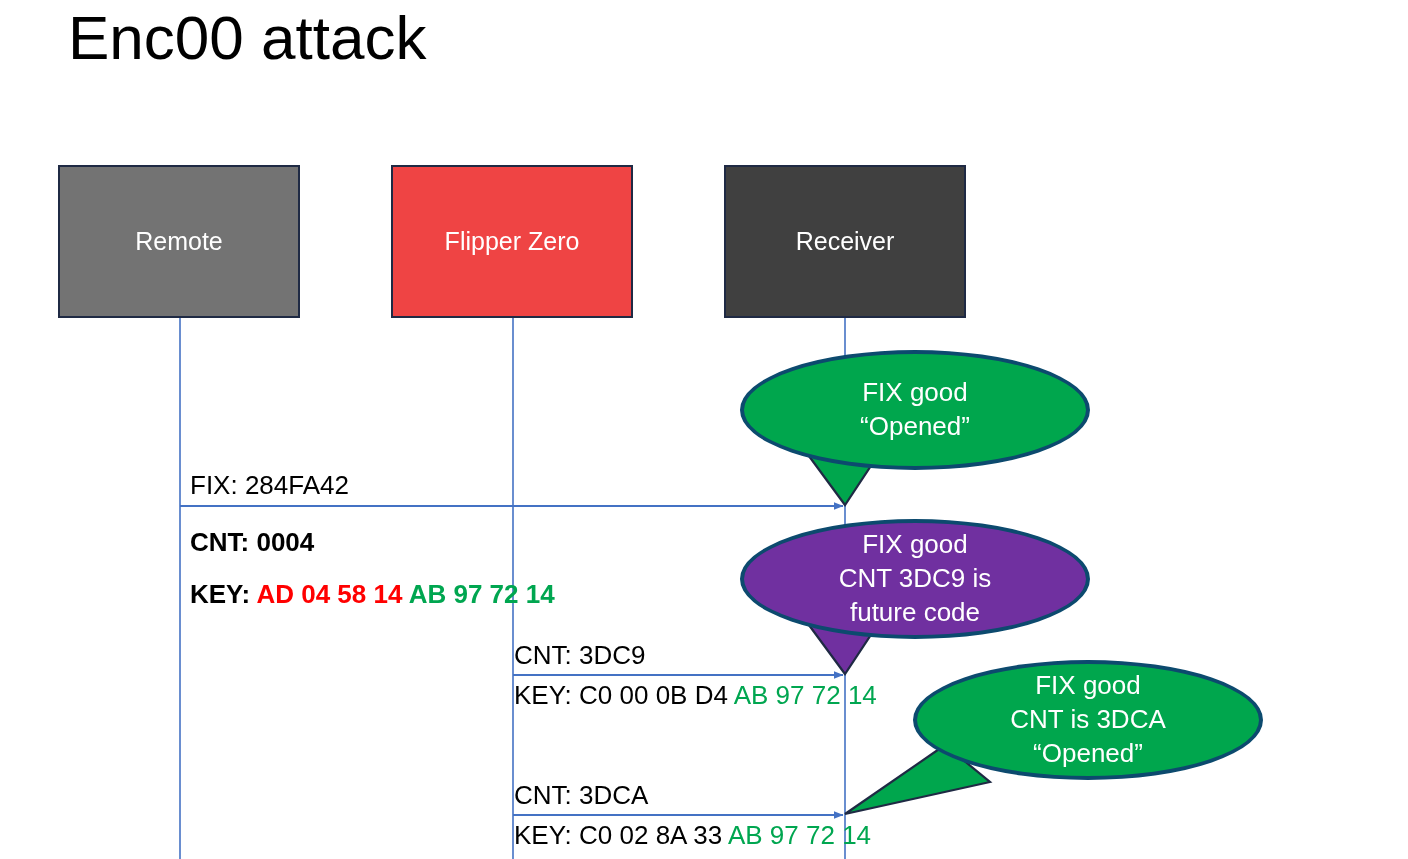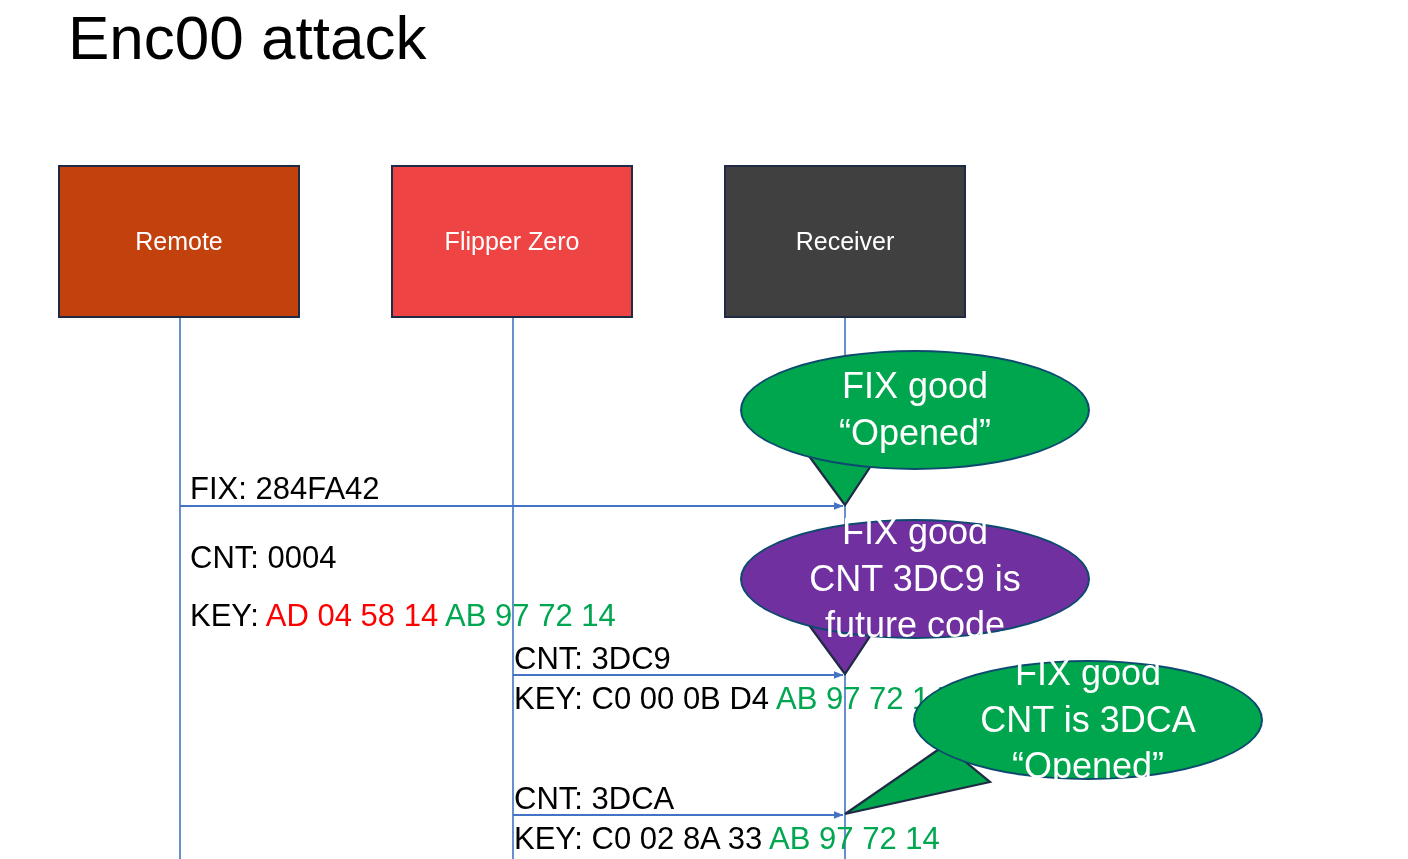--- a/index.html
+++ b/index.html
@@ -34,36 +34,36 @@
     color:#ffffff;
     font-size:25px;
     font-weight:400;
     white-space:nowrap;
   }
 
   
   .bubble{
     position:absolute;
     box-sizing:border-box;
-    border:2px solid #0c4a6e;
+    border:4px solid #0c4a6e;
     border-radius:50%;
     display:flex;flex-direction:column;
     align-items:center;justify-content:center;
     color:#ffffff;
-    font-size:36px;
+    font-size:26px;
     line-height:1.30;
     text-align:center;
     z-index:6;
   }
   .bubble div{white-space:nowrap;}
 
   
   .msg{
     position:absolute;
-    font-size:31px;
+    font-size:26px;
     color:#000000;
     white-space:nowrap;
     line-height:1.15;
     z-index:4;
   }
   .k-red{color:#FF0000;}
   .k-green{color:#00A650;}
   .k-black{color:#000000;}
 </style>
 </head>
@@ -86,37 +86,37 @@
 
     <line x1="180" y1="506" x2="843" y2="506" stroke="#4472C4" stroke-width="1.8" marker-end="url(#arrowhead)"></line>
     <line x1="513" y1="675" x2="843" y2="675" stroke="#4472C4" stroke-width="1.8" marker-end="url(#arrowhead)"></line>
     <line x1="513" y1="815" x2="843" y2="815" stroke="#4472C4" stroke-width="1.8" marker-end="url(#arrowhead)"></line>
 
     <polygon points="845,505 806,452 880,452" fill="#00A64D" stroke="#1F2A44" stroke-width="2.2"></polygon>
     <polygon points="845,674 806,621 880,621" fill="#7030A0" stroke="#1F2A44" stroke-width="2.2"></polygon>
     <polygon points="845,814 945,745 990,782" fill="#00A64D" stroke="#1F2A44" stroke-width="2.2"></polygon>
   </svg>
 
-  <div class="actor-box" style="left:58px;top:165px;width:242px;height:153px;background:#c2410c;">
+  <div class="actor-box" style="left:58px;top:165px;width:242px;height:153px;background:#737373;">
     <span class="actor-label">Remote</span>
   </div>
 
   <div class="actor-box" style="left:391px;top:165px;width:242px;height:153px;background:#ef4444;">
     <span class="actor-label">Flipper Zero</span>
   </div>
 
   <div class="actor-box" style="left:724px;top:165px;width:242px;height:153px;background:#404040;">
     <span class="actor-label">Receiver</span>
   </div>
 
   <div class="msg" style="left:190px;top:471px;">
     <span>FIX: 284FA42</span>
   </div>
 
-  <div class="msg" style="left:190px;top:540px;">
+  <div class="msg" style="left:190px;top:528px;font-weight:bold;">
     <div>CNT: 0004</div>
     <div style="margin-top:22px;">
       <span class="k-black">KEY: </span><span class="k-red">AD 04 58 14</span><span class="k-black"> </span><span class="k-green">AB 97 72 14</span>
     </div>
   </div>
 
   <div class="msg" style="left:514px;top:641px;">
     <span>CNT: 3DC9</span>
   </div>
 

